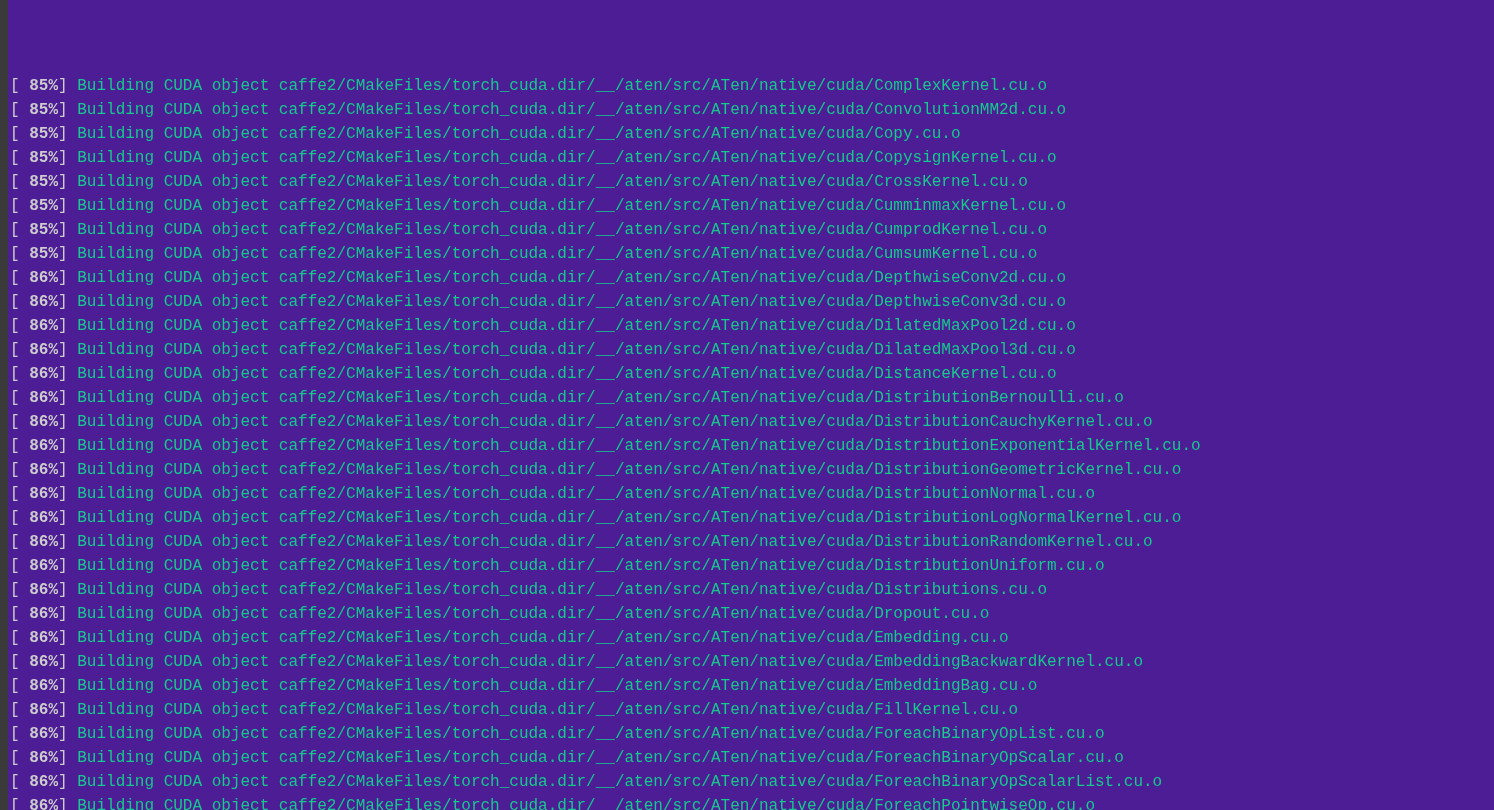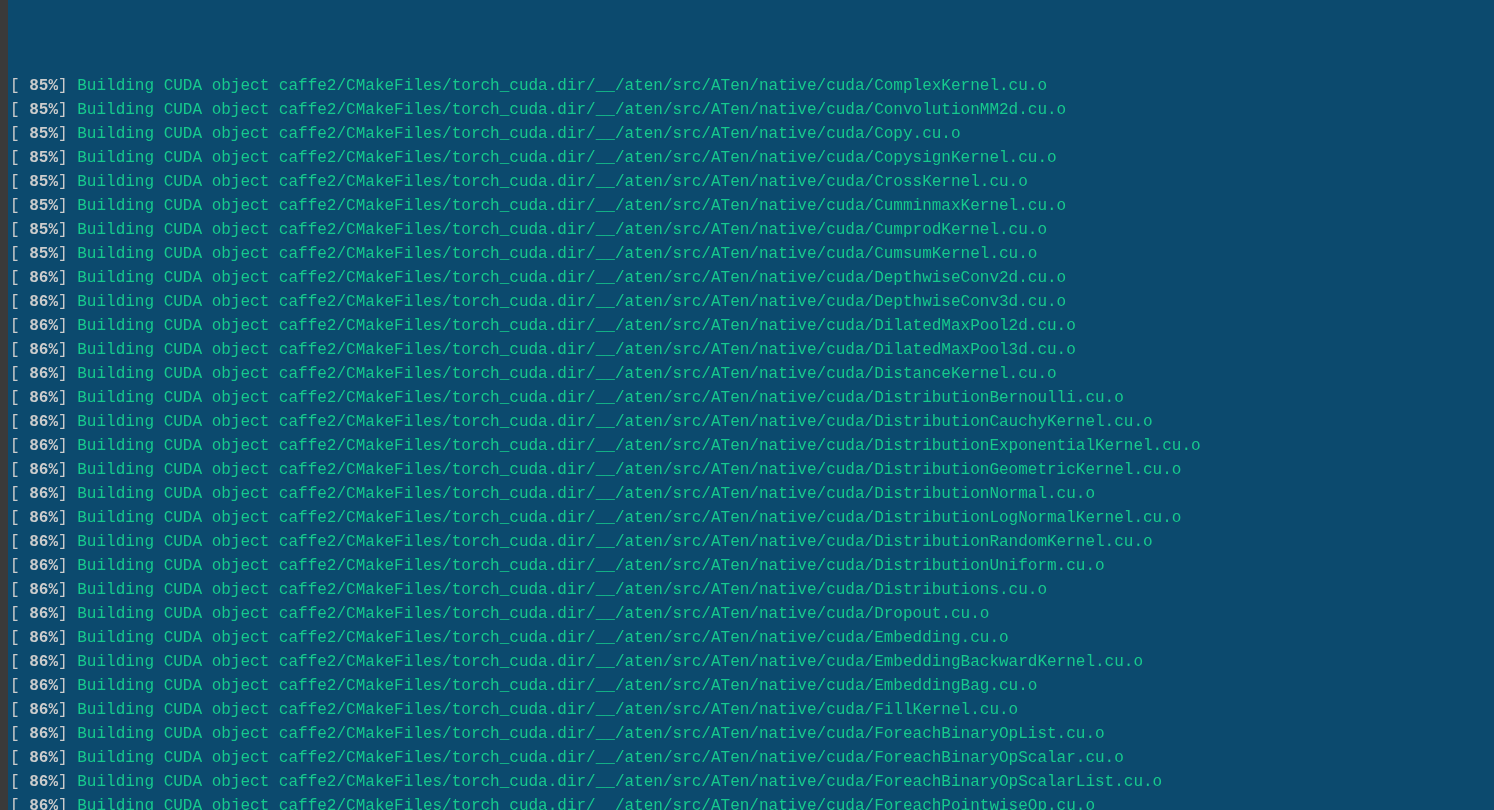--- a/index.html
+++ b/index.html
@@ -25,21 +25,21 @@
     .scrollbar-track {
       width: 8px;
       height: 100%;
       background-color: #3a3a3a;
       flex-shrink: 0;
     }
     .terminal-output {
       flex: 1;
       padding-left: 2px;
       padding-top: 2px;
-      background-color: #0c4a6e;
+      background-color: #4c1d95;
       white-space: pre;
       overflow: hidden;
     }
     .build-line {
       display: block;
       height: 24px;
       color: #cccccc;
     }
     .bracket {
       color: #cccccc;

